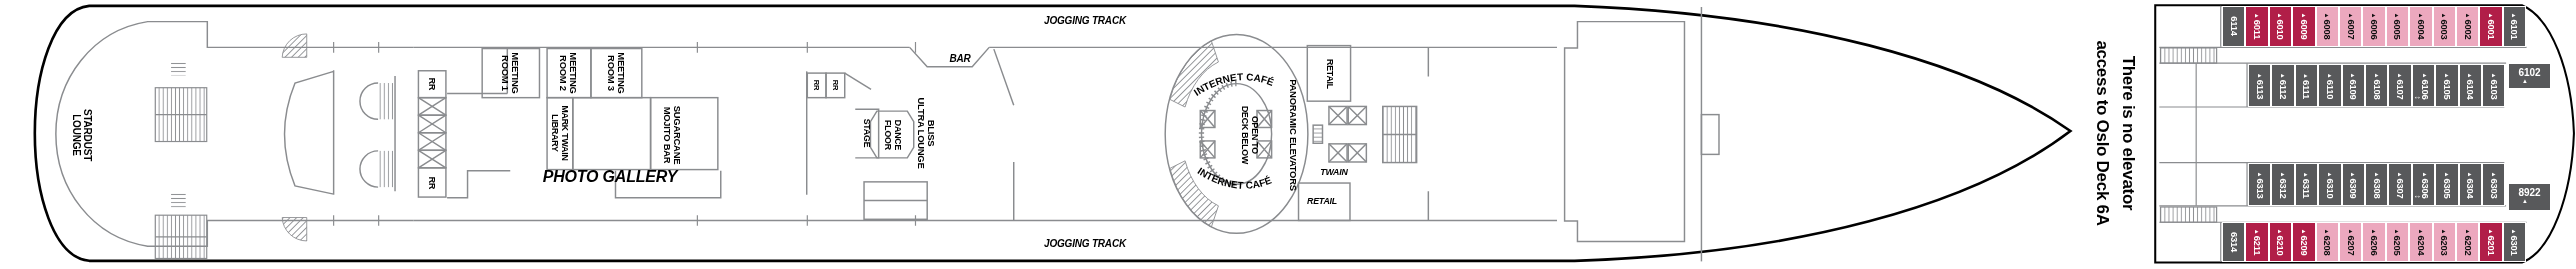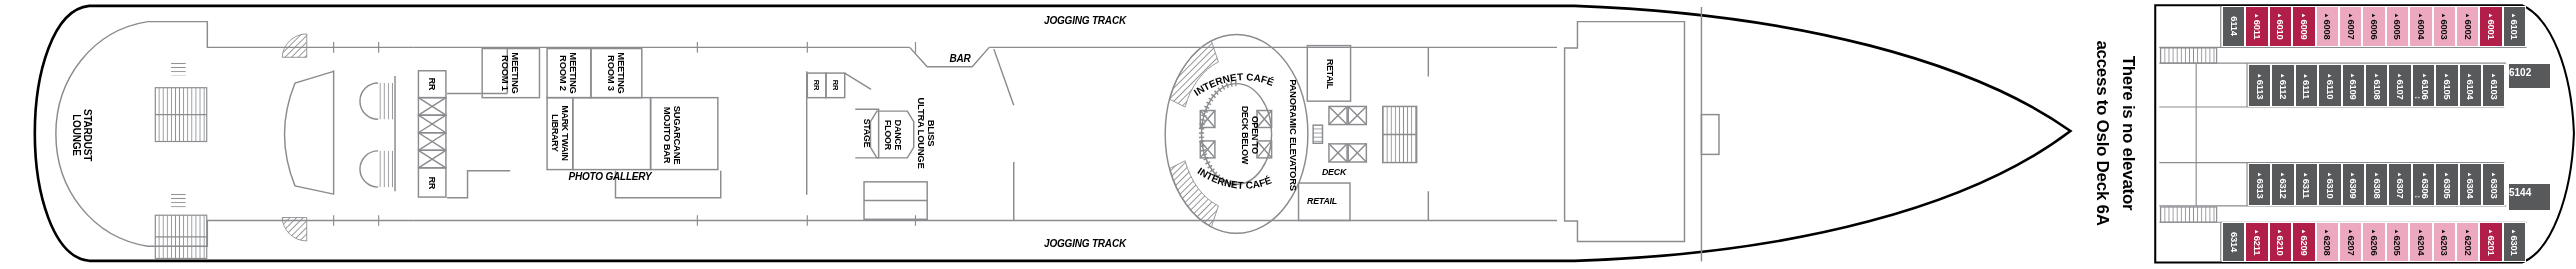--- a/index.html
+++ b/index.html
@@ -14,21 +14,21 @@
   .cab-row{position:absolute;display:flex;}
   .cabin{position:relative;width:23.4px;box-sizing:border-box;border:0.6px solid #fff;flex:none;}
   .cabin.gray{background:var(--cab-gray);color:#fff;}
   .cabin.red{background:var(--cab-red);color:#fff;}
   .cabin.pink{background:var(--cab-pink);color:#101010;}
   .vlab{position:absolute;left:50%;top:50%;transform:translate(-50%,-50%) rotate(90deg);
         font-weight:bold;font-size:9.4px;white-space:nowrap;text-align:center;letter-spacing:-0.2px;}
   .vlab .tri{font-size:5.9px;vertical-align:1.2px;padding-right:1.2px;}
   .vlab .arr{display:block;text-align:right;font-size:8.2px;line-height:0.7;}
   .hcab{position:absolute;box-sizing:border-box;border:0.6px solid #fff;background:var(--cab-gray);
-        color:#fff;font-weight:bold;text-align:left;font-size:10px;line-height:1.05;padding-top:3.5px;}
+        color:#fff;font-weight:bold;text-align:center;font-size:10px;line-height:1.05;padding-top:3.5px;}
   .hcab .tri{display:block;font-size:5.9px;line-height:1;margin-top:0.6px;transform:translateX(-4.7px);}
   .note{font-size:17px;line-height:1.5;letter-spacing:-0.3px;}
 </style>
 </head>
 <body>
 
 <div id="stage">
 
 <svg id="plan-svg" width="2576" height="269" viewBox="0 0 4400 460">
   <defs>
@@ -192,21 +192,21 @@
 <div class="lab rot" style="left:616px;top:73px;font-size:9.4px">
   <div>MEETING</div>
       <div>ROOM 3</div>
 </div>
 
 <div class="lab rot" style="left:559px;top:133px;font-size:8.8px">
   <div>MARK TWAIN</div>
       <div>LIBRARY</div>
 </div>
 
-<div class="lab hor" style="left:610px;top:177px;font-size:10px">PHOTO GALLERY</div>
+<div class="lab hor" style="left:610px;top:177px;font-size:16px">PHOTO GALLERY</div>
 
 <div class="lab rot" style="left:672px;top:135px;font-size:9.4px">
   <div>SUGARCANE</div>
       <div>MOJITO BAR</div>
 </div>
 
 <div class="lab rot" style="left:816px;top:85px;font-size:7.6px">RR</div>
 <div class="lab rot" style="left:835px;top:85px;font-size:7.6px">RR</div>
 
 <div class="lab rot" style="left:866px;top:133px;font-size:8.8px">STAGE</div>
@@ -224,21 +224,21 @@
 <div class="lab hor" style="left:960px;top:59px;font-size:10px">BAR</div>
 
 <div class="lab rot" style="left:1293px;top:135px;font-size:9.4px">PANORAMIC ELEVATORS</div>
 
 <div class="lab rot" style="left:1249px;top:135px;font-size:8.8px">
   <div>OPEN TO</div>
       <div>DECK BELOW</div>
 </div>
 
 <div class="lab rot" style="left:1329px;top:74px;font-size:8.8px">RETAIL</div>
-<div class="lab hor" style="left:1334px;top:173px;font-size:8.8px">DECK</div>
+<div class="lab hor" style="left:1334px;top:173px;font-size:8.8px">TWAIN</div>
 <div class="lab hor" style="left:1322px;top:202px;font-size:8.8px">RETAIL</div>
 
 <div class="lab rot note" style="left:2115px;top:133px">
   <div>There is no elevator</div>
       <div>access to Oslo Deck 6A</div>
 </div>
 
 <div class="cab-row" style="left:2222px;top:5.9px;height:41px">
       <div class="cabin gray">
         <div class="vlab"><span class="num">6114</span></div>
@@ -390,18 +390,18 @@
       <div class="cabin gray">
         <div class="vlab"><span class="tri">▲</span><span class="num">6301</span></div>
       </div>
     </div>
 
 <div class="hcab" style="left:2508px;top:63px;width:43px;height:26px">
   <div>6102</div>
       <span class="tri">▲</span>
 </div>
 <div class="hcab" style="left:2508px;top:183px;width:43px;height:28px">
-  <div>5144</div>
+  <div>8922</div>
       <span class="tri">▲</span>
 </div>
 
 </div>
 
 
 </body></html>

